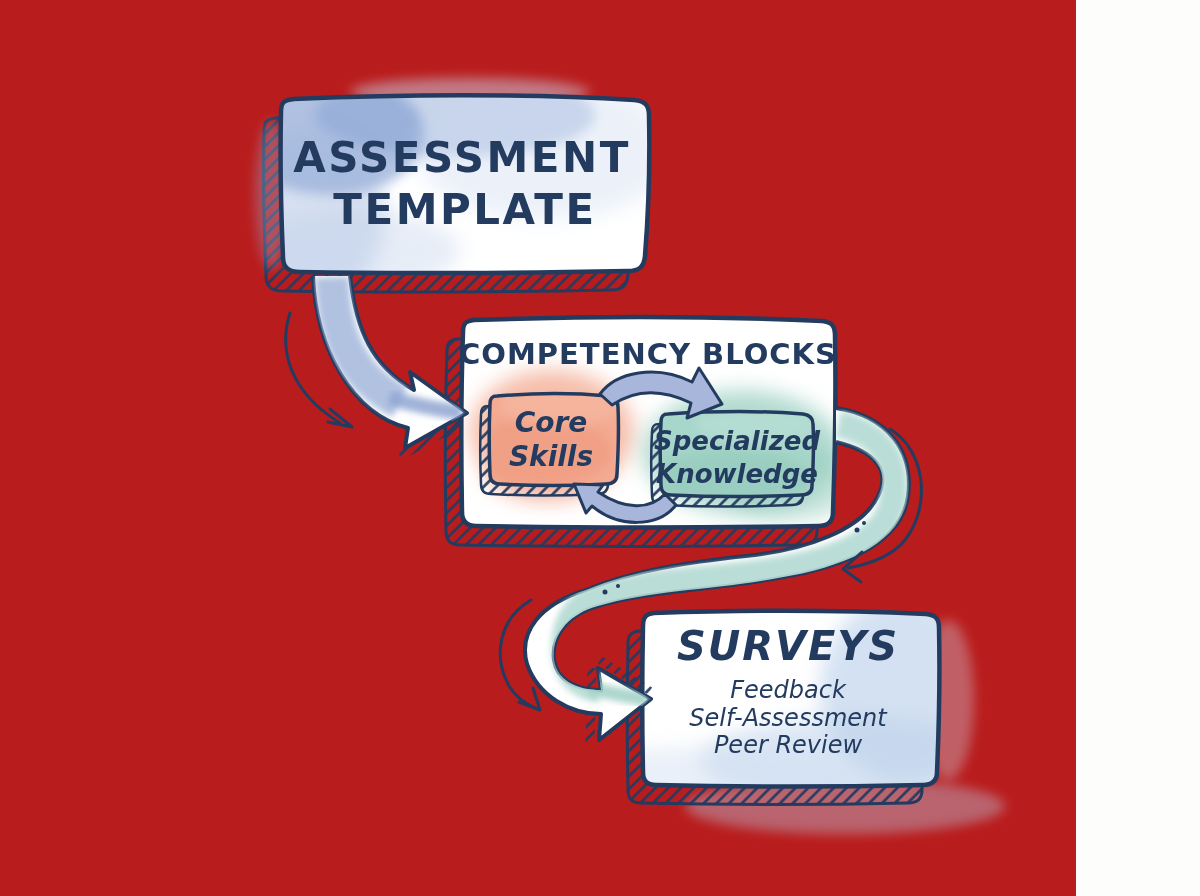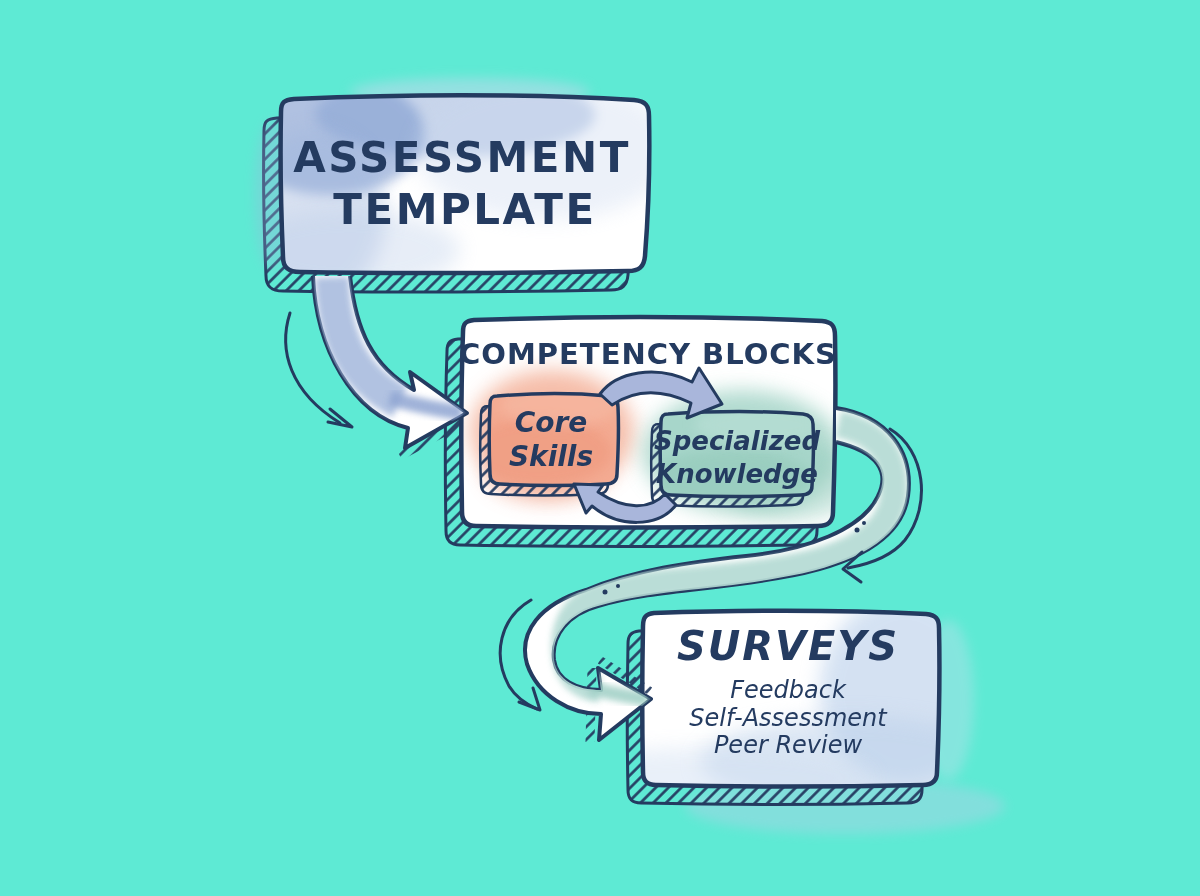--- a/index.html
+++ b/index.html
@@ -1,16 +1,16 @@
 <!DOCTYPE html>
 <html><head>
 <meta charset="utf-8">
 <style>
   html,body{margin:0;padding:0;background:#fdfdfb;}
-  .canvas{position:relative;width:1200px;height:896px;background:#5eead4;overflow:hidden;}
+  .canvas{position:relative;width:1076px;height:896px;background:#b91c1c;overflow:hidden;}
   svg{position:absolute;left:0;top:0;}
   text{fill:#243b60;font-family:"DejaVu Sans",sans-serif;}
   .title-caps{font-weight:700;}
   .hw-italic{font-style:italic;font-weight:600;}
   .hw-light{font-style:italic;font-weight:500;}
 </style>
 </head>
 <body>
 
 <div class="canvas">

